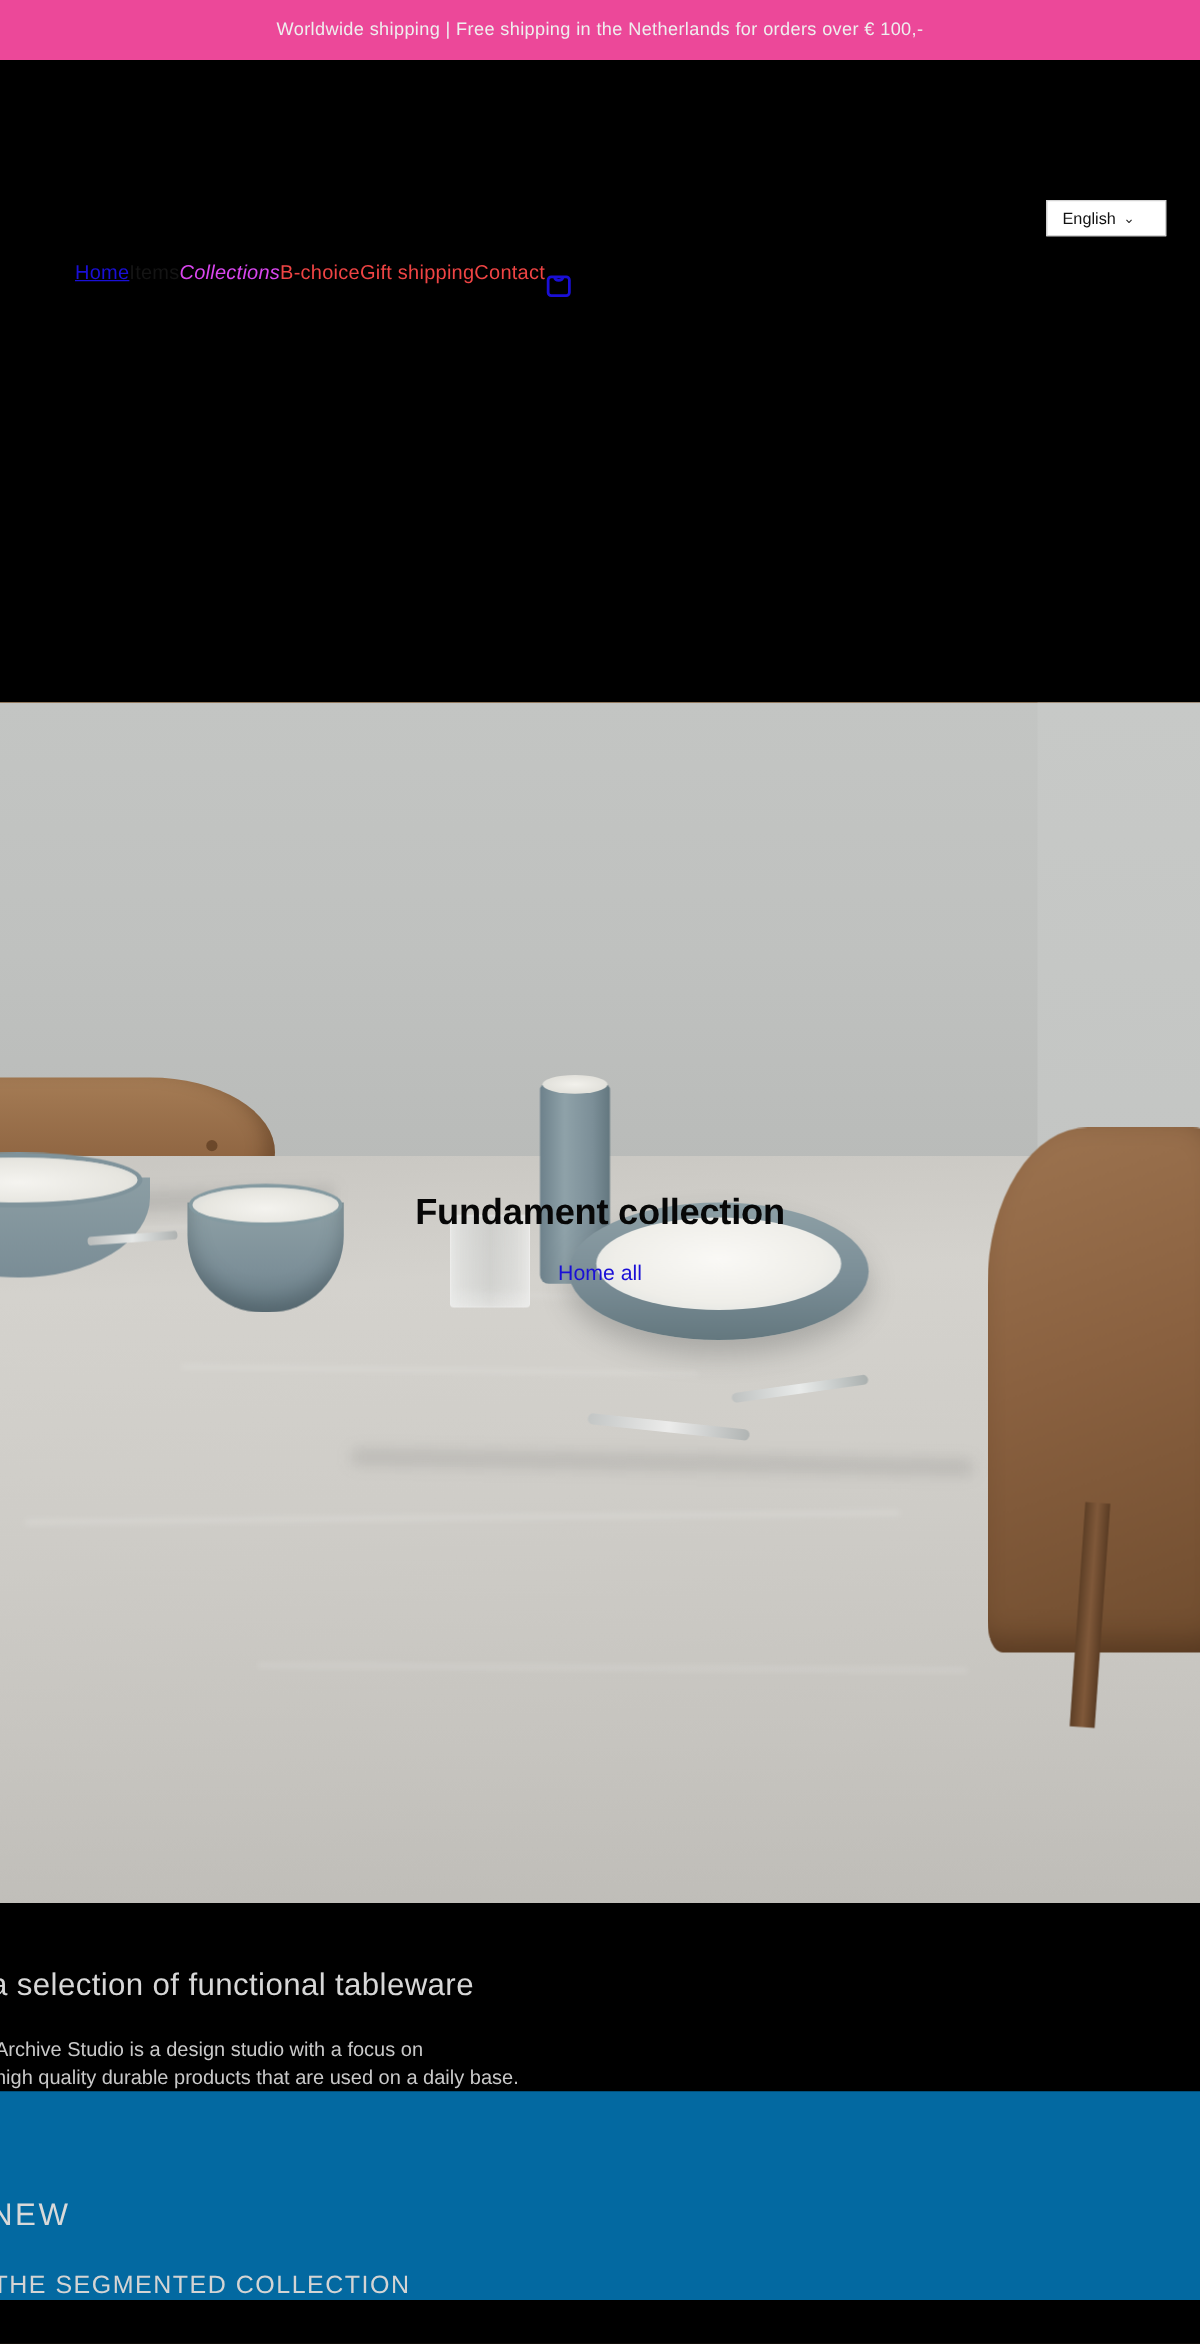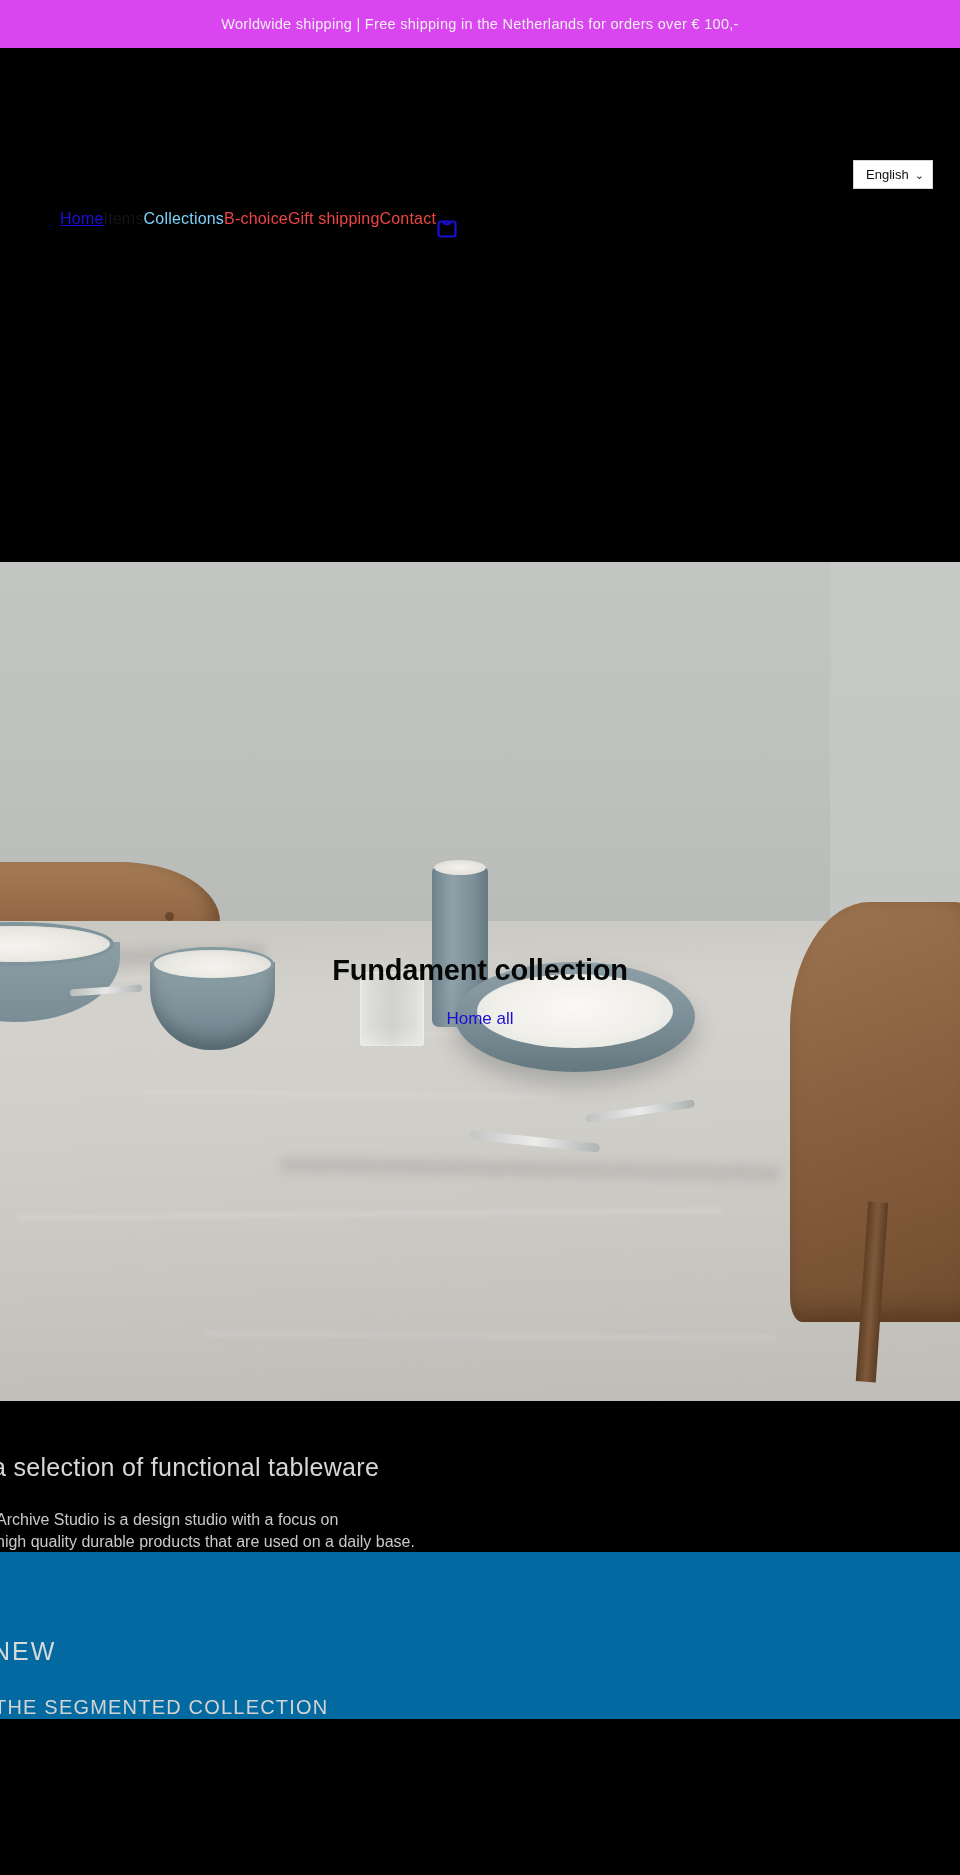--- a/index.html
+++ b/index.html
@@ -12,21 +12,21 @@
     height: 1875px;
     overflow: hidden;
     font-family: "Liberation Sans", sans-serif;
     color: #ffffff;
     position: relative;
   }
 
   
   .announcement-bar {
     height: 48px;
-    background: #d946ef;
+    background: #ec4899;
     display: flex;
     align-items: center;
     justify-content: center;
   }
   .announcement-text {
     font-size: 14.5px;
     letter-spacing: 0.3px;
     color: #efefef;
     white-space: nowrap;
   }
@@ -44,21 +44,21 @@
     right: 27px;
   }
   .lang-select-inner {
     display: inline-flex;
     align-items: center;
     gap: 6px;
     background: #ffffff;
     border: 1px solid #d4d4d4;
     color: #111111;
     font-size: 13px;
-    padding: 6px 4px 6px 12px;
+    padding: 6px 20px 6px 12px;
     min-width: 62px;
   }
   .lang-caret {
     font-size: 11px;
     line-height: 1;
     color: #222;
     transform: translateY(1px);
   }
 
   .main-nav {
@@ -83,35 +83,36 @@
   }
   .nav-item.link-blue-plain {
     color: #ef4444;
     text-decoration: none;
   }
   .nav-item.nav-dim {
     color: #141414;
     text-decoration: none;
   }
   .nav-item.nav-grey {
-    color: #7dd3fc;
+    color: #d946ef;
     text-decoration: none;
+    font-style: italic;
   }
   .cart-link {
     margin-top: 6px;
     display: inline-block;
     width: 22px;
     height: 22px;
   }
   .cart-link svg { display: block; }
 
   
   .hero {
     position: relative;
-    height: 839px;
+    height: 960px;
     overflow: hidden;
     background: #fdba74;
   }
   .hero-photo {
     position: absolute;
     inset: 0;
   }
   
   .photo-wall {
     position: absolute;

